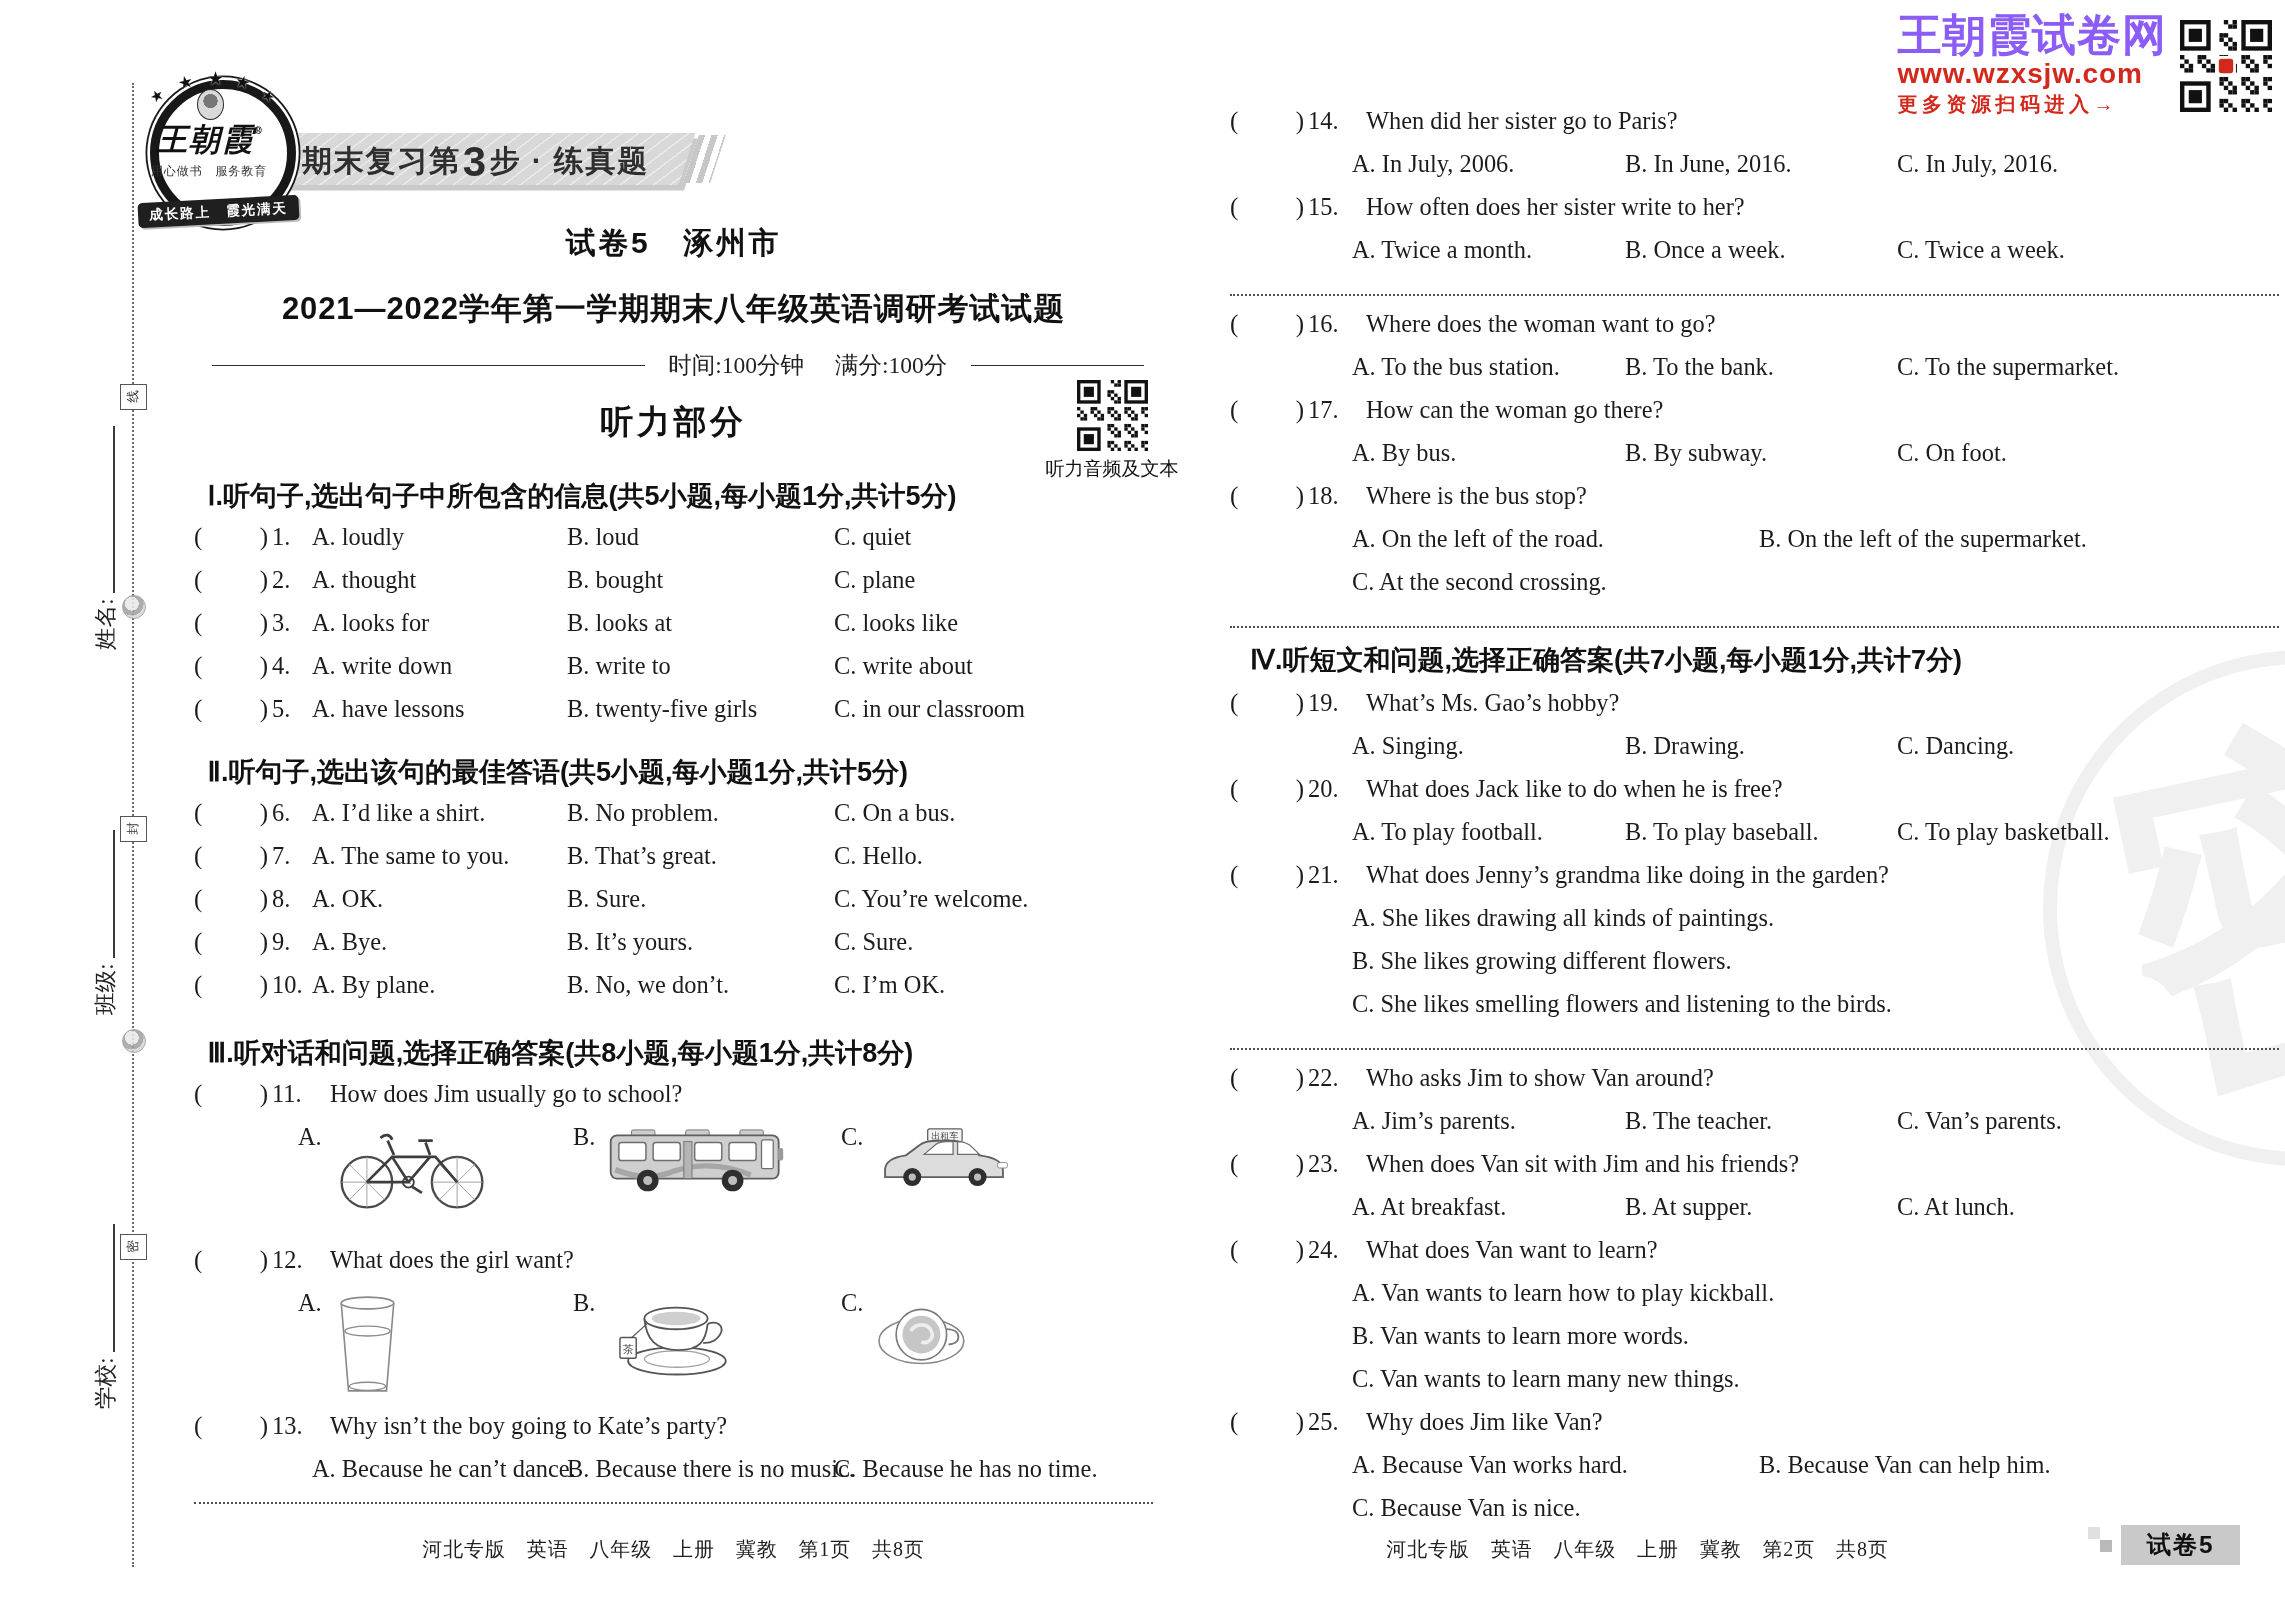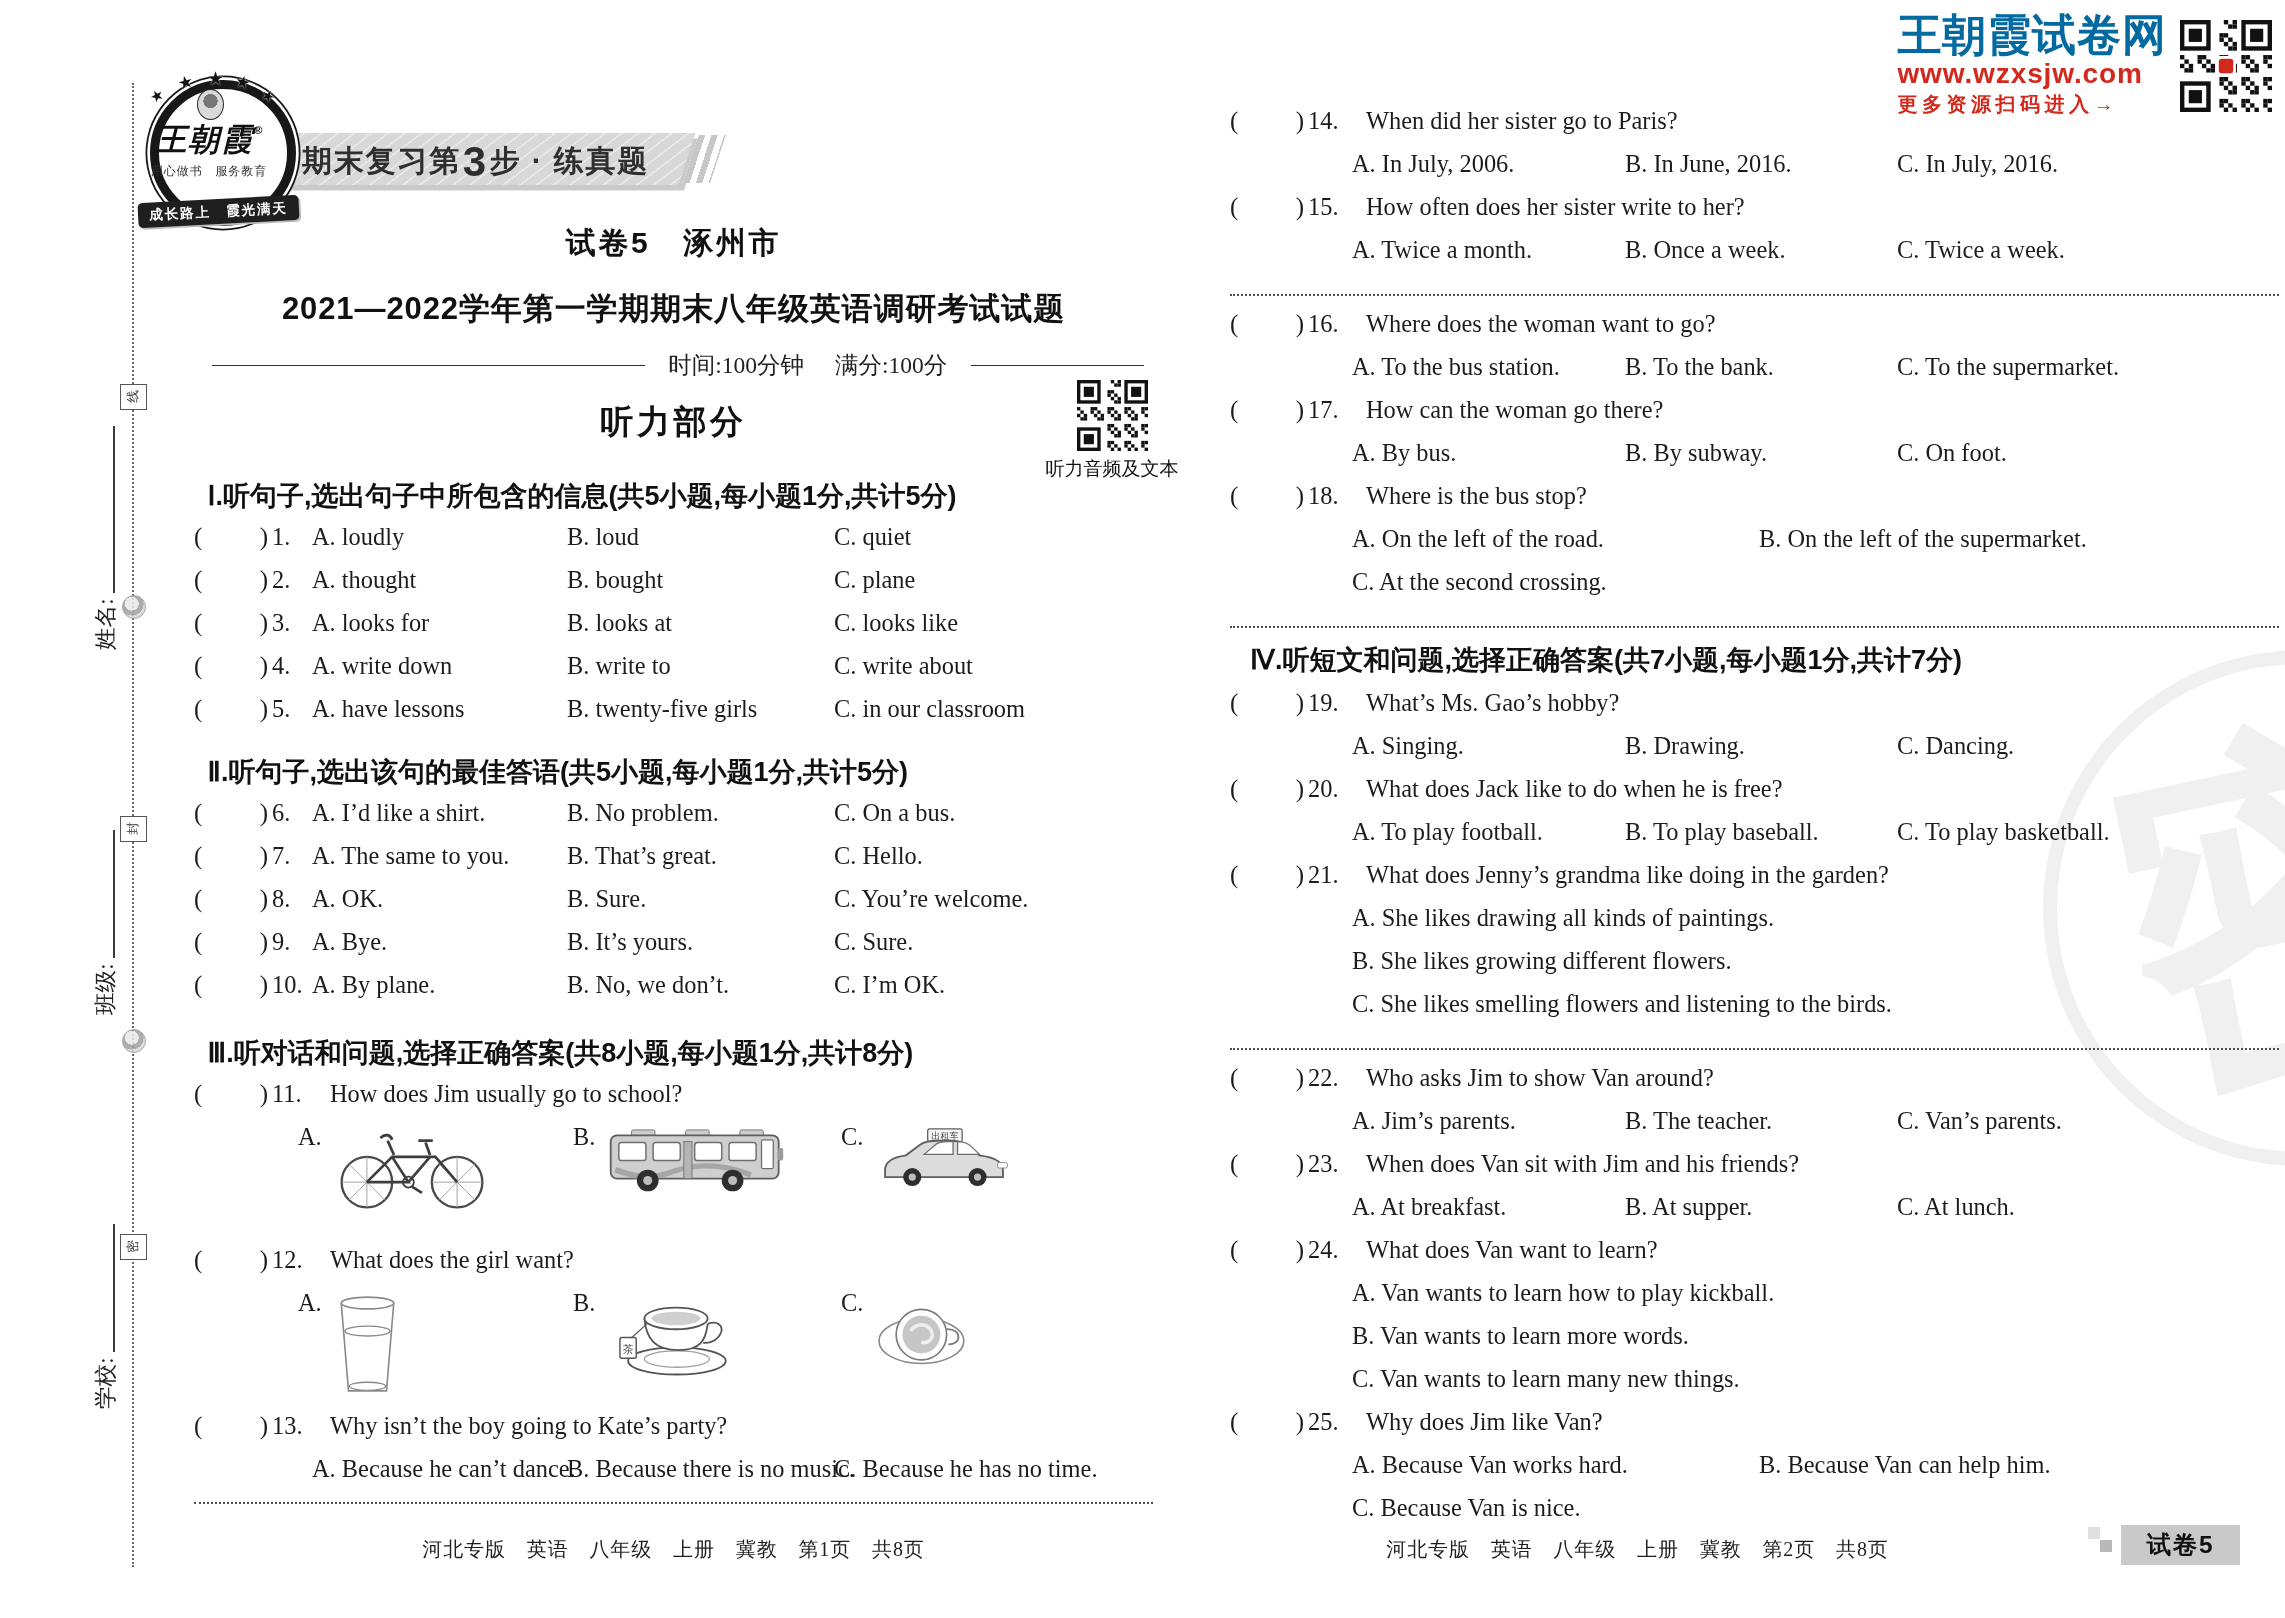--- a/index.html
+++ b/index.html
@@ -35,42 +35,42 @@
   .badge-stars span{position:absolute;color:#111;text-shadow:0 0 1.8px #fff;}
   .badge-stars span:nth-child(1){left:5.4px;top:23.5px;font-size:15.4px;transform:rotate(-28deg)}
   .badge-stars span:nth-child(2){left:33px;top:9px;font-size:17px;transform:rotate(-14deg)}
   .badge-stars span:nth-child(3){left:62px;top:3.6px;font-size:19px}
   .badge-stars span:nth-child(4){left:90px;top:9px;font-size:17px;transform:rotate(14deg)}
   .badge-stars span:nth-child(5){left:116px;top:23.5px;font-size:15.4px;transform:rotate(28deg)}
   .badge-portrait{position:absolute;left:52px;top:12.7px;width:25px;height:29px;border-radius:50%;
     border:1.8px solid #2a2a2a;background:radial-gradient(circle at 50% 38%,#777 0 32%,#d9d9d9 33%);}
   .badge-name{position:absolute;left:0;top:43px;width:128px;text-align:center;
     font-size:31px;font-weight:bold;font-style:italic;color:#111;
-    font-family:Liberation Sans, sans-serif;letter-spacing:1.8px;}
+    font-family:Liberation Mono, monospace;letter-spacing:1.8px;}
   .badge-name .reg{font-size:11.8px;font-style:normal;vertical-align:16.3px;letter-spacing:0;}
   .badge-sub{position:absolute;left:0;top:87px;width:128px;text-align:center;font-size:12px;color:#333;
     font-family:"Liberation Sans",sans-serif;letter-spacing:0.9px;}
   .badge-ribbon{position:absolute;left:-7.2px;top:123px;width:161px;height:25px;background:#1f1f1f;
     color:#fff;font-size:13.6px;font-family:"Liberation Sans",sans-serif;font-weight:bold;
     display:flex;align-items:center;justify-content:center;letter-spacing:1.8px;
     transform:rotate(-3deg);border-radius:4.5px;box-shadow:1.8px 1.8px 0 #bdbdbd;}
   .banner{position:absolute;left:262px;top:125px;width:425px;height:52px;z-index:2;margin-top:8px;}
   .banner-bg{position:absolute;inset:0;background:#d8d8d8;transform:skewX(-18deg);
     box-shadow:7.2px 5.4px 0 #cacaca;
     background-image:repeating-linear-gradient(135deg,rgba(255,255,255,.45) 0 1.8px,rgba(0,0,0,0) 1.8px 11.8px);}
   .banner-stripes{position:absolute;right:-31px;top:1.8px;width:27px;height:48px;transform:skewX(-18deg);
     background:repeating-linear-gradient(90deg,#c7c7c7 0 6.3px,#fff 6.3px 12.7px);}
   .banner-text{position:absolute;left:40px;top:5.4px;white-space:nowrap;color:#2e2e2e;
     font-family:"Liberation Sans",sans-serif;font-weight:bold;font-size:30px;letter-spacing:1.8px;}
   .banner-text .big3{font-size:42px;vertical-align:-5.4px;padding:0 1.8px;}
 
   
   .brand{position:absolute;top:12.7px;right:14.5px;display:flex;gap:12.7px;align-items:center;z-index:5;}
   .brand-text{text-align:left;}
-  .brand-name{font-size:44px;font-weight:bold;color:#0369a1;font-family:"Liberation Sans",sans-serif;letter-spacing:0.9px;line-height:1.02;}
+  .brand-name{font-size:44px;font-weight:bold;color:#8b5cf6;font-family:"Liberation Sans",sans-serif;letter-spacing:0.9px;line-height:1.02;}
   .brand-url{font-size:28px;font-weight:bold;color:#d3291d;font-family:"Liberation Sans",sans-serif;letter-spacing:0.9px;}
   .brand-tag{font-size:20px;font-weight:bold;color:#d3291d;font-family:"Liberation Sans",sans-serif;letter-spacing:4.5px;margin-top:1.8px;}
   .qr{line-height:0;}
 
   
   .page-left{position:absolute;left:194px;top:0;width:959px;height:1618px;}
   .page-right{position:absolute;left:1230px;top:0;width:1049px;height:1618px;}
 
   .title{position:absolute;left:0;top:223px;width:959px;text-align:center;
     font-family:"Liberation Sans",sans-serif;font-weight:bold;font-size:30px;color:#111;letter-spacing:2.7px;}

